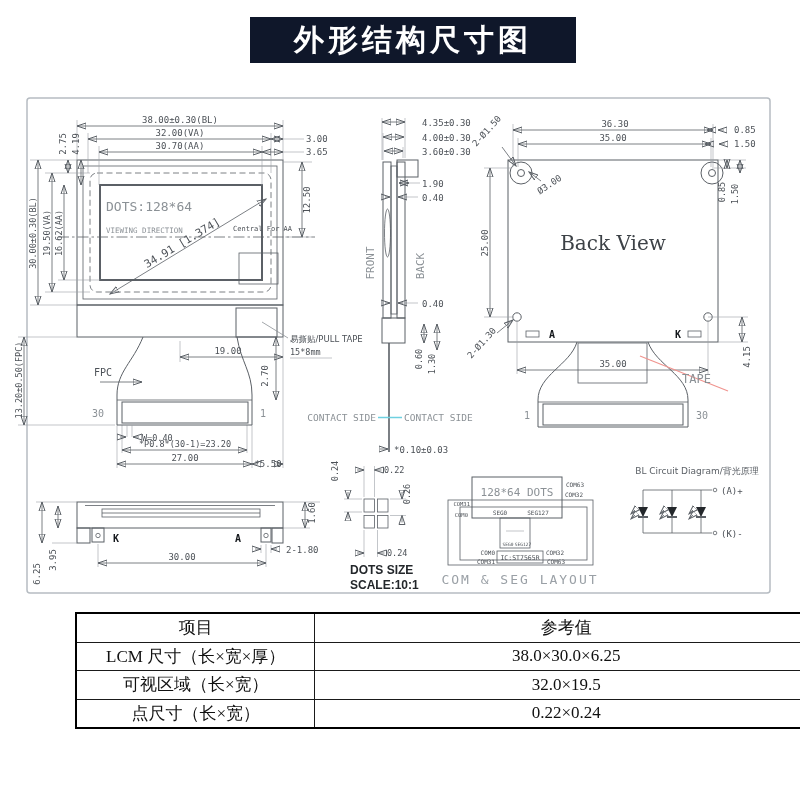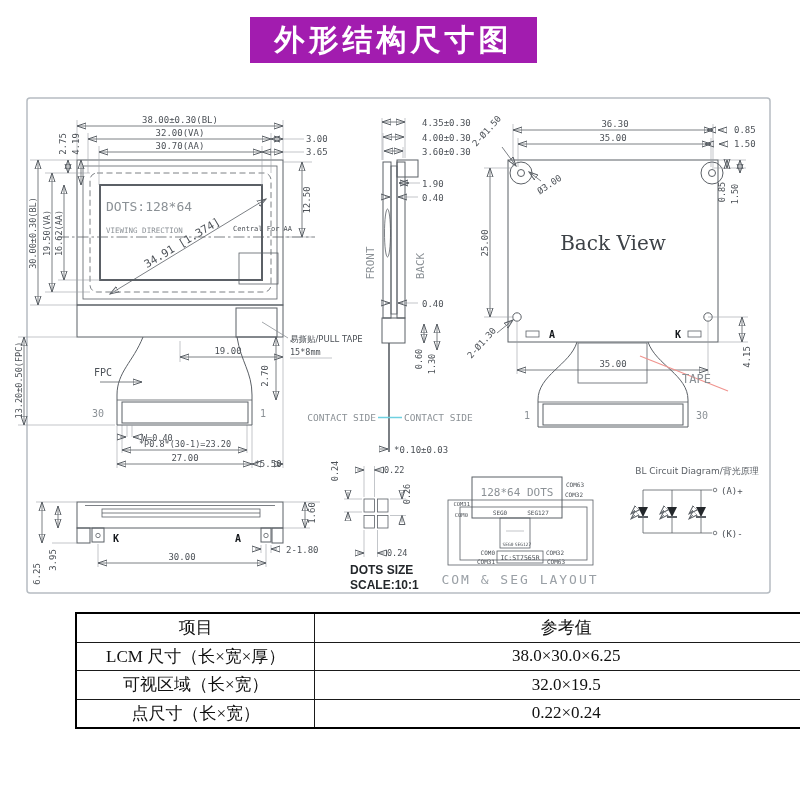--- a/index.html
+++ b/index.html
@@ -1,17 +1,17 @@
 <!DOCTYPE html>
 <html><head>
 <meta charset="utf-8">
 <style>
   html,body{margin:0;padding:0;background:#fff;}
   body{width:800px;height:800px;position:relative;overflow:hidden;font-family:"Liberation Sans",sans-serif;}
-  #banner{position:absolute;left:250px;top:17px;width:287px;height:46px;background:#a21caf;
+  #banner{position:absolute;left:250px;top:17px;width:326px;height:46px;background:#0f172a;
           color:#fff;font-size:30px;font-weight:bold;text-align:center;line-height:46px;letter-spacing:4px;}
   #draw{position:absolute;left:0;top:0;}
   svg line,svg path,svg rect,svg circle,svg ellipse{stroke:#5b6066;fill:none;stroke-width:1;}
   svg .x{stroke:#9aa0a6;stroke-width:0.6;}
   svg .d{stroke-width:0.8;}
   svg .b{stroke-width:2;}
   svg .dash{stroke-dasharray:6 3.5;}
   svg .cdash{stroke-dasharray:11 3 2.5 3;stroke-width:0.8;}
   svg text{fill:#4c5157;font-family:"DejaVu Sans Mono",monospace;stroke:none;}
   svg .gray{fill:#8b9196;}

